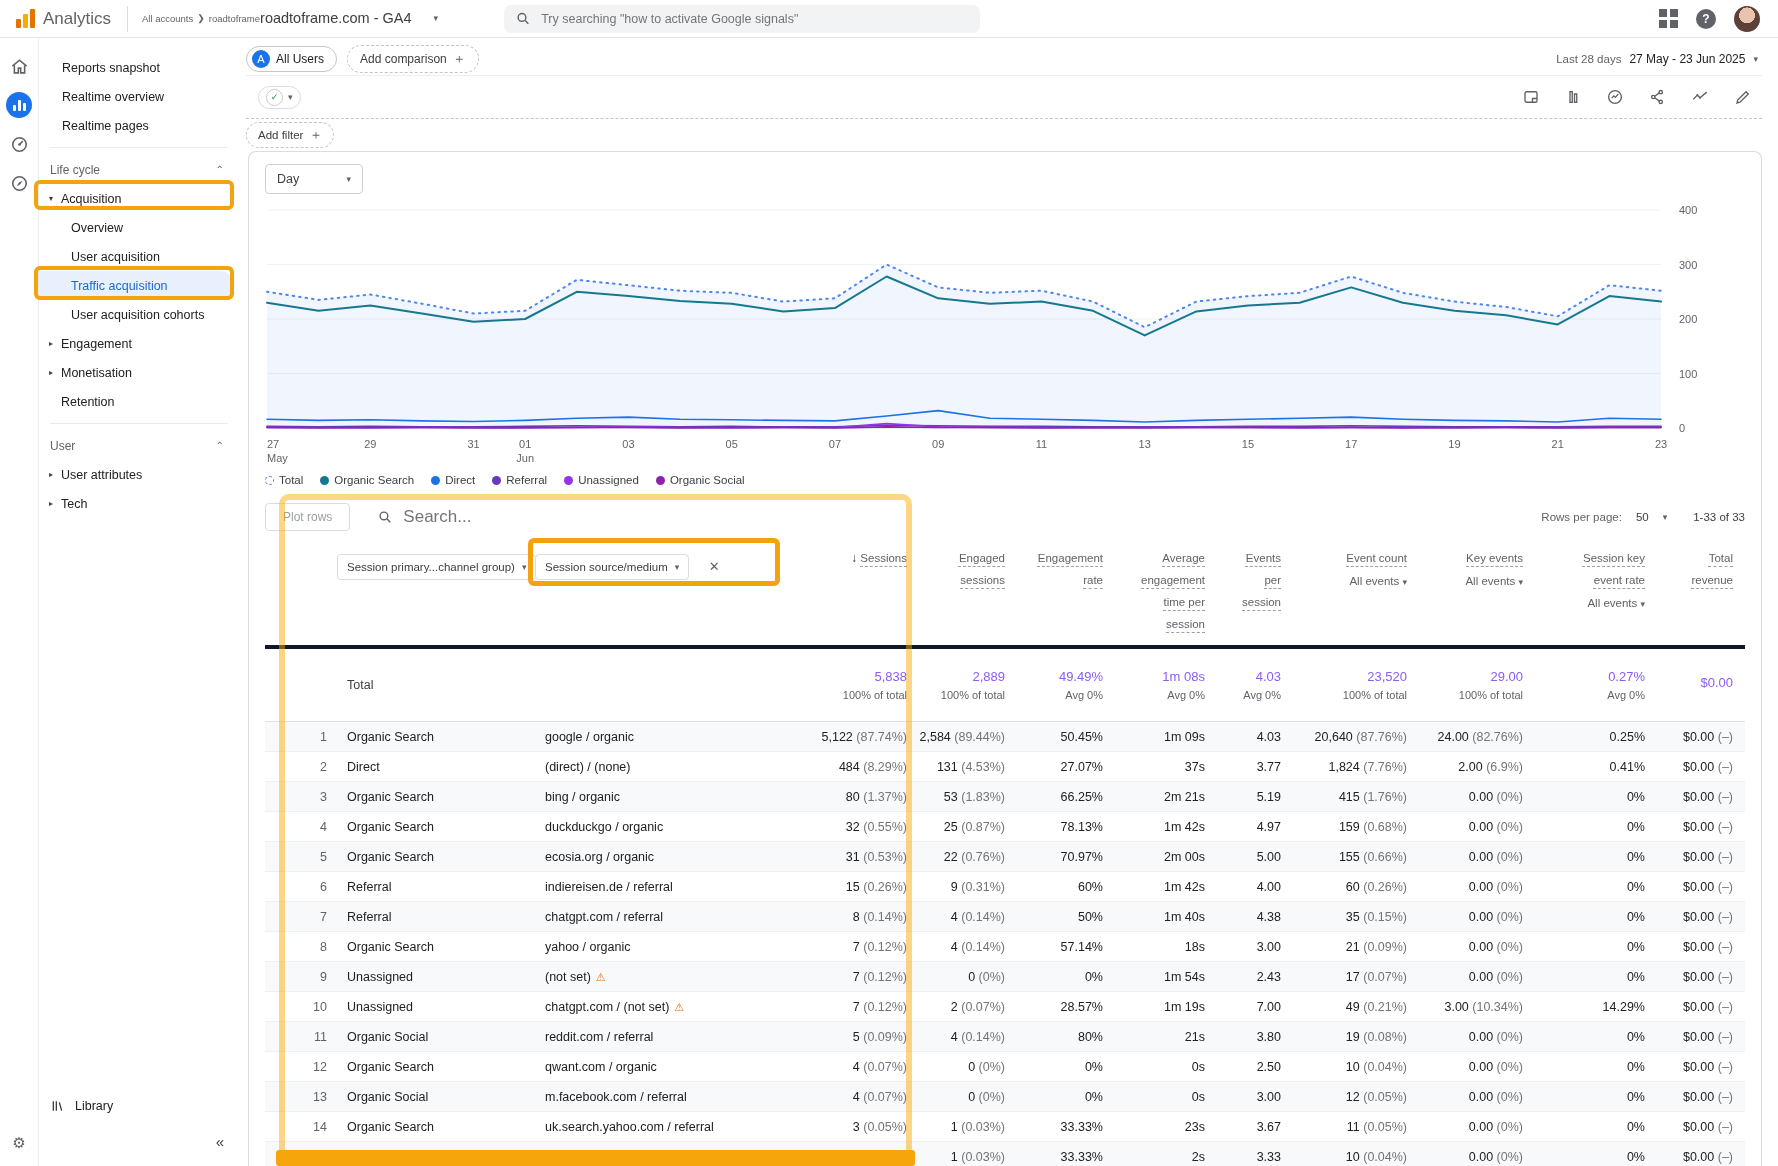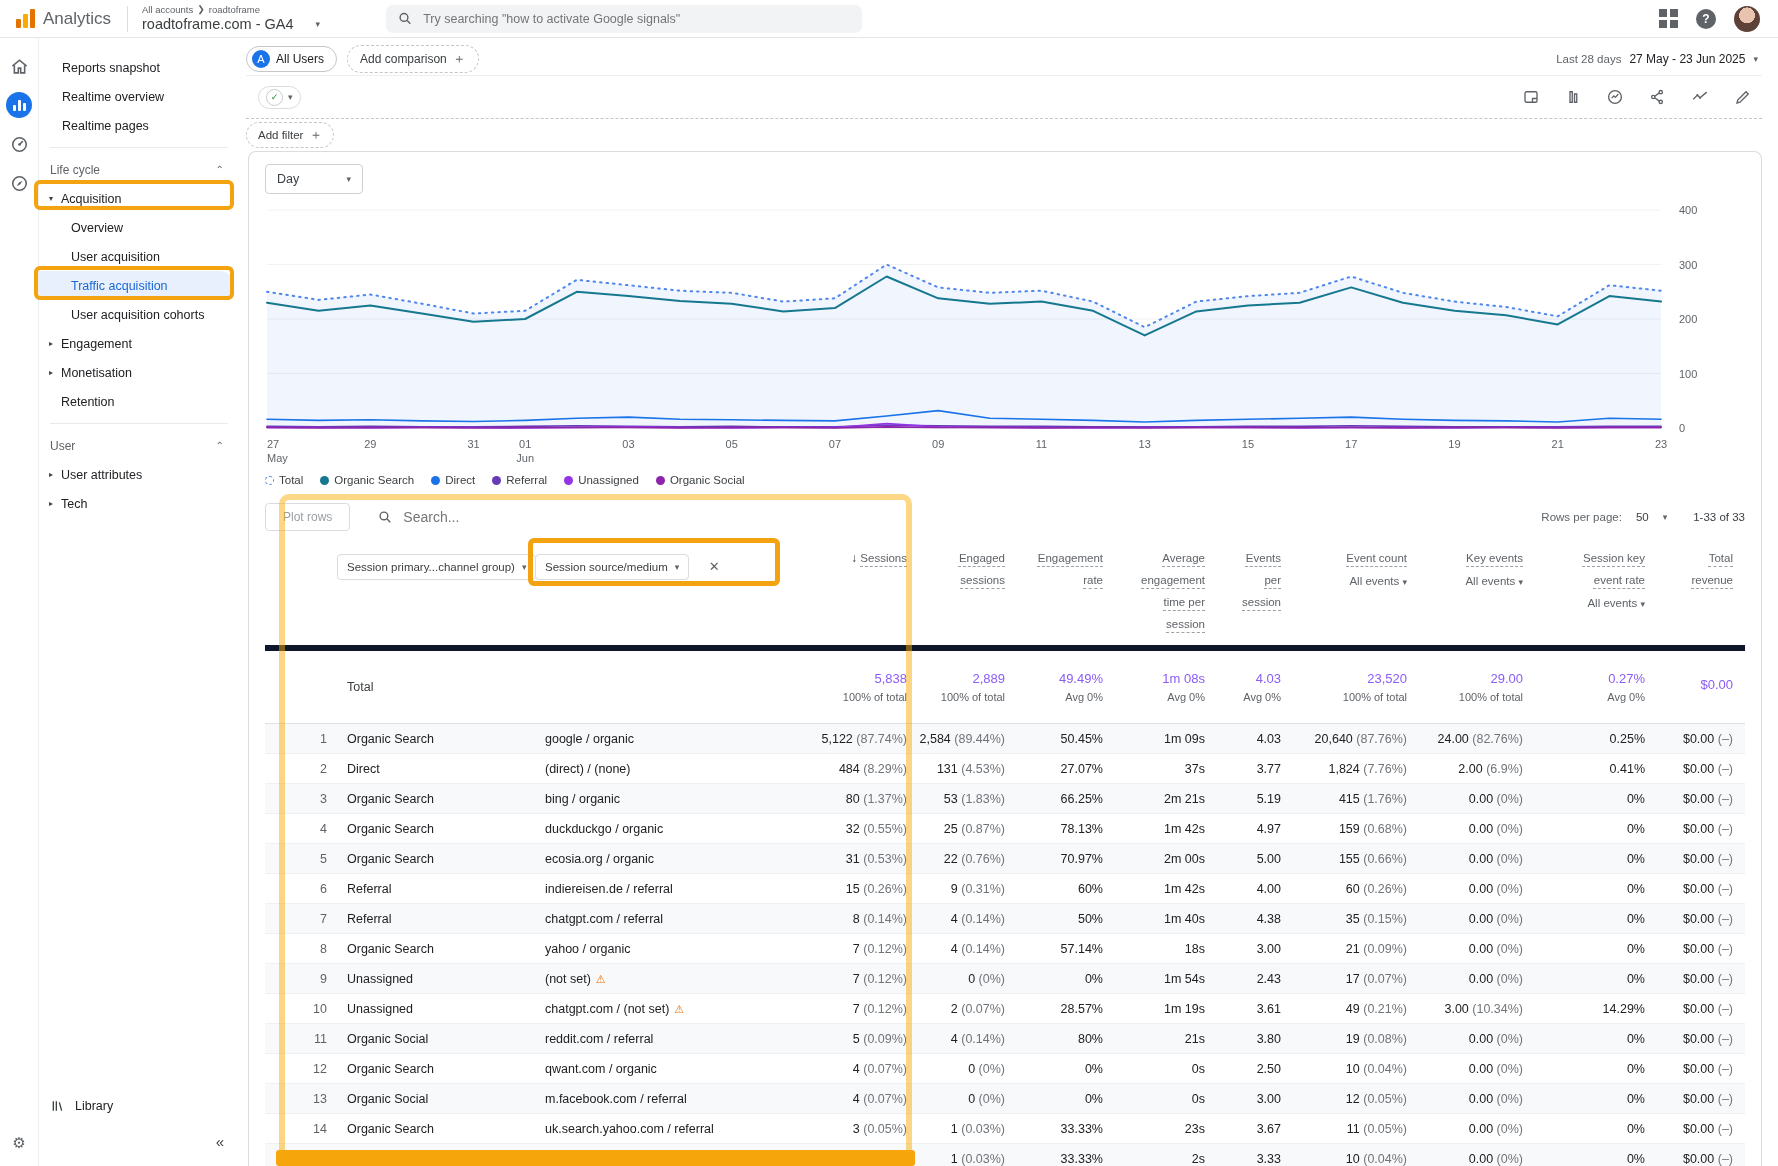--- a/index.html
+++ b/index.html
@@ -8,21 +8,21 @@
   
   .topbar{position:absolute;top:0;left:0;right:0;height:37px;background:#fff;border-bottom:1px solid #e3e5e8;
     display:flex;align-items:center;padding:0 10px;z-index:10;}
   .logo{display:flex;align-items:flex-end;gap:2px;margin:0 8px 0 6px;}
   .logo i{display:block;width:5px;background:#f9ab00;border-radius:1px;}
   .logo i:nth-child(1){height:9px;background:#e37400;}
   .logo i:nth-child(2){height:14px;}
   .logo i:nth-child(3){height:19px;background:#e37400;}
   .product{font-size:17px;color:#5f6368;margin-right:16px;}
   .vdiv{width:1px;height:26px;background:#dadce0;margin-right:14px;}
-  .crumbs{display:flex;flex-direction:column;justify-content:center;line-height:1.25;}
+  .crumbs{display:flex;flex-direction:row;justify-content:center;line-height:1.25;}
   .crumbs .small{font-size:9.5px;color:#5f6368;display:flex;gap:4px;align-items:center;}
   .crumbs .prop{font-size:14.5px;color:#3c4043;display:flex;gap:22px;align-items:center;}
   .caret{color:#5f6368;font-size:9px;}
   .gsearch{margin-left:66px;width:452px;height:28px;background:#f1f3f4;border-radius:7px;display:flex;
     align-items:center;gap:9px;padding:0 12px;}
   .gsearch input{border:0;background:transparent;outline:0;font-size:12.5px;color:#5f6368;width:100%;}
   .top-right{margin-left:auto;display:flex;align-items:center;gap:18px;padding-right:8px;}
   .apps{display:grid;grid-template-columns:8px 8px;gap:3px;}
   .apps i{width:8px;height:8px;background:#5f6368;display:block;}
   .help{width:20px;height:20px;border-radius:50%;background:#5f6368;color:#fff;font-size:12px;font-weight:bold;
@@ -79,29 +79,29 @@
     color:#3c4043;display:flex;justify-content:space-between;align-items:center;}
   #chart-svg{display:block;margin:2px 16px 0;}
   .legend{display:flex;align-items:center;gap:17px;padding:0 16px 8px;font-size:11.5px;color:#3c4043;}
   .litem{display:flex;align-items:center;gap:5px;}
   .sw{width:9px;height:9px;border-radius:50%;display:inline-block;}
   .sw.dash{background:#fff !important;border:1.5px dashed #4e86ec;width:7px;height:7px;}
   
   .toolbar{display:flex;align-items:center;padding:6px 16px 4px;height:34px;}
   .plot-rows{border:1px solid #dadce0;border-radius:4px;padding:6px 17px;font-size:12px;color:#9aa0a6;}
   .tsearch{display:flex;align-items:center;gap:9px;margin-left:28px;}
-  .tsearch input{border:0;outline:0;font-size:14px;color:#000000;width:220px;background:transparent;}
+  .tsearch input{border:0;outline:0;font-size:17px;color:#000000;width:220px;background:transparent;}
   .toolbar-right{margin-left:auto;display:flex;align-items:center;font-size:11.5px;color:#3c4043;gap:8px;}
   .rpp-label{color:#5f6368;}
   .rpp-val{display:flex;align-items:center;gap:14px;margin:0 18px 0 6px;}
   
   .tbl{margin:0 16px;font-size:12.5px;}
   .gridrow{display:grid;grid-template-columns:72px 198px 260px 112px 98px 98px 102px 76px 126px 116px 122px 88px;
     align-items:center;}
-  .thead{align-items:start;padding:10px 0 10px;border-bottom:6px solid #0f172a;min-height:76px;}
+  .thead{align-items:start;padding:10px 0 10px;border-bottom:4px solid #0f172a;min-height:76px;}
   .dimchip{border:1px solid #dadce0;border-radius:4px;padding:6px 9px;font-size:11.5px;color:#3c4043;
     display:inline-flex;align-items:center;gap:7px;white-space:nowrap;background:#fff;}
   .xbtn{color:#5f6368;font-size:13px;margin-left:16px;}
   .th{justify-self:end;text-align:right;font-size:11.5px;color:#5f6368;}
   .th .lbl{text-decoration:underline;text-decoration-style:dashed;text-decoration-color:#9aa0a6;
     text-decoration-thickness:1px;text-underline-offset:4px;display:inline-block;line-height:1.9;}
   .sub-all{margin-top:5px;font-size:11.5px;color:#5f6368;white-space:nowrap;}
   .sortarrow{color:#202124;margin-right:3px;}
   .total-row{padding:9px 0;border-bottom:1px solid #e0e0e0;min-height:54px;}
   .total-label{font-size:12.5px;color:#3c4043;padding-left:10px;}
@@ -613,21 +613,21 @@
             <div class="td val">$0.00 <span class="pct">(–)</span></div>
           </div>
           <div class="gridrow drow">
             <div class="td num">10</div>
             <div class="td txt">Unassigned</div>
             <div class="td txt">chatgpt.com / (not set)<span class="warn">⚠</span></div>
             <div class="td val">7 <span class="pct">(0.12%)</span></div>
             <div class="td val">2 <span class="pct">(0.07%)</span></div>
             <div class="td val">28.57%</div>
             <div class="td val">1m 19s</div>
-            <div class="td val">3.61</div>
+            <div class="td val">7.00</div>
             <div class="td val">49 <span class="pct">(0.21%)</span></div>
             <div class="td val">3.00 <span class="pct">(10.34%)</span></div>
             <div class="td val">14.29%</div>
             <div class="td val">$0.00 <span class="pct">(–)</span></div>
           </div>
           <div class="gridrow drow odd">
             <div class="td num">11</div>
             <div class="td txt">Organic Social</div>
             <div class="td txt">reddit.com / referral</div>
             <div class="td val">5 <span class="pct">(0.09%)</span></div>

